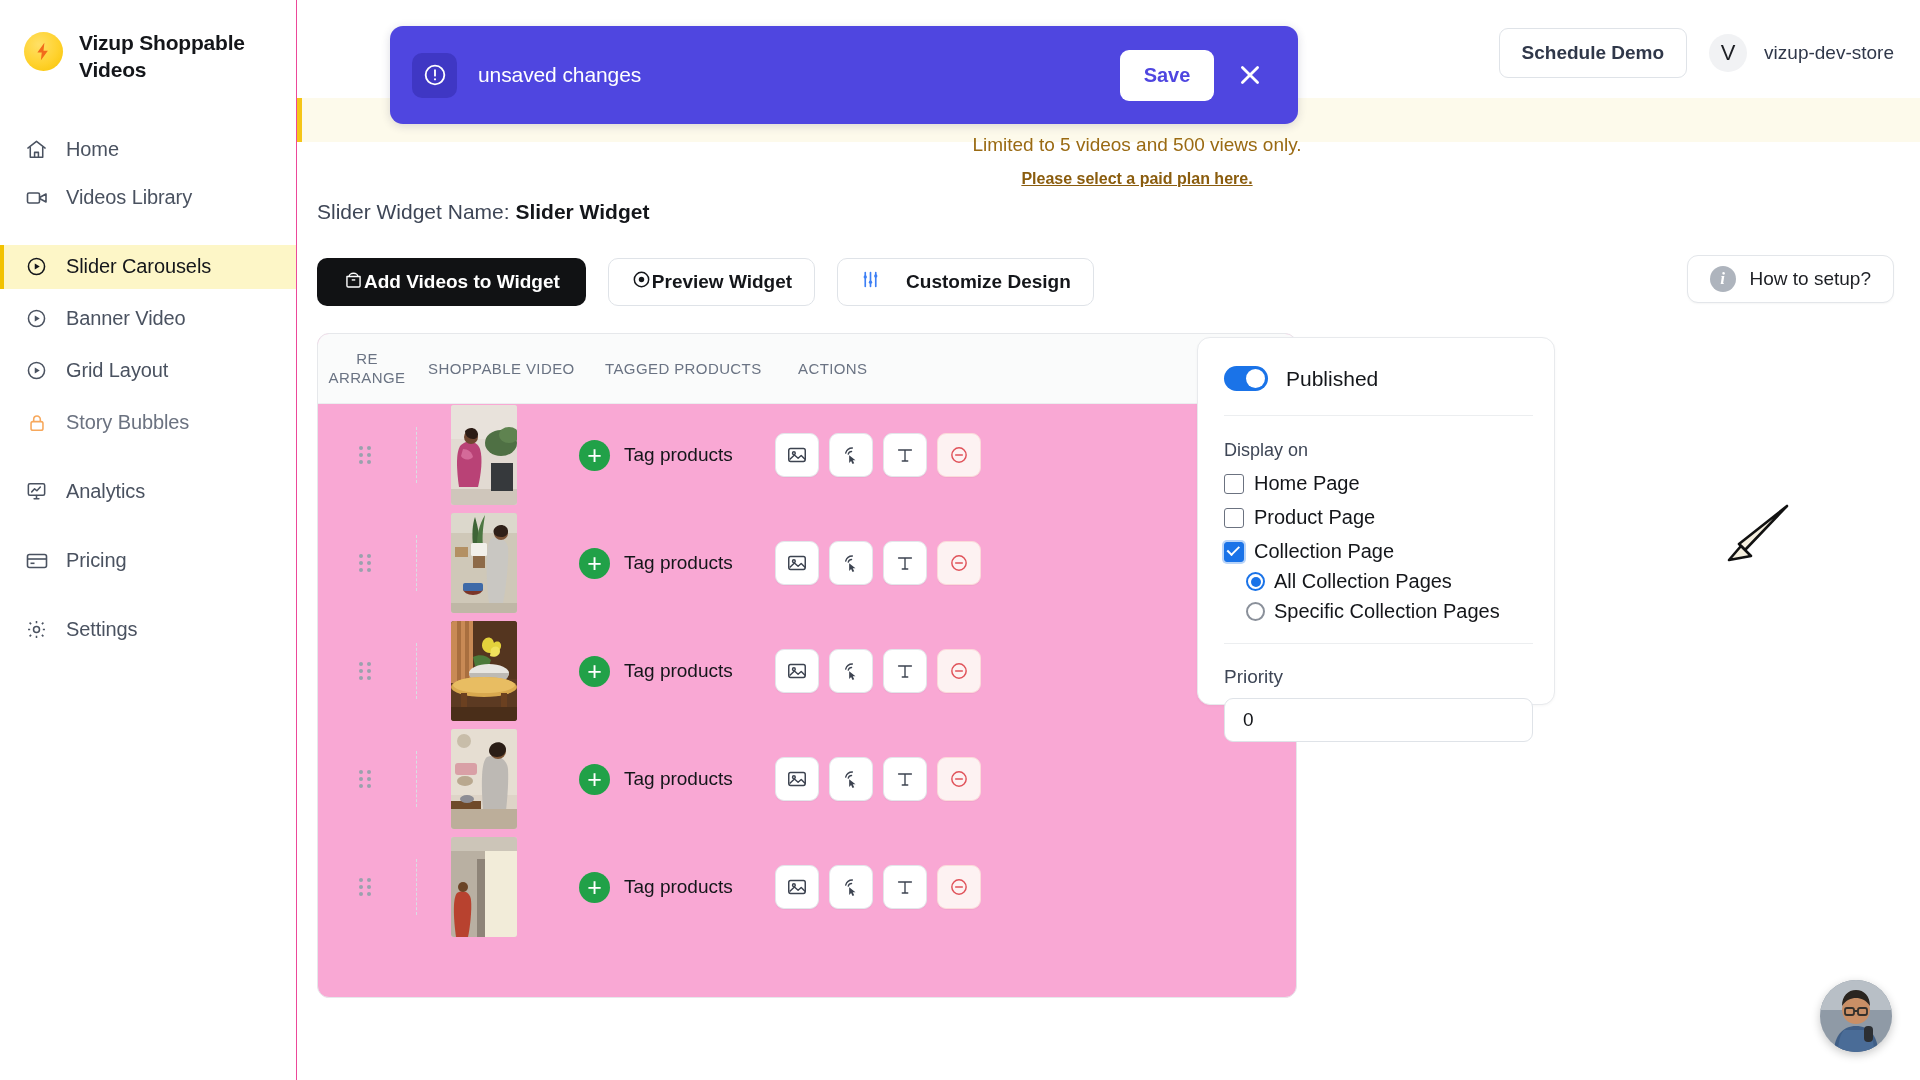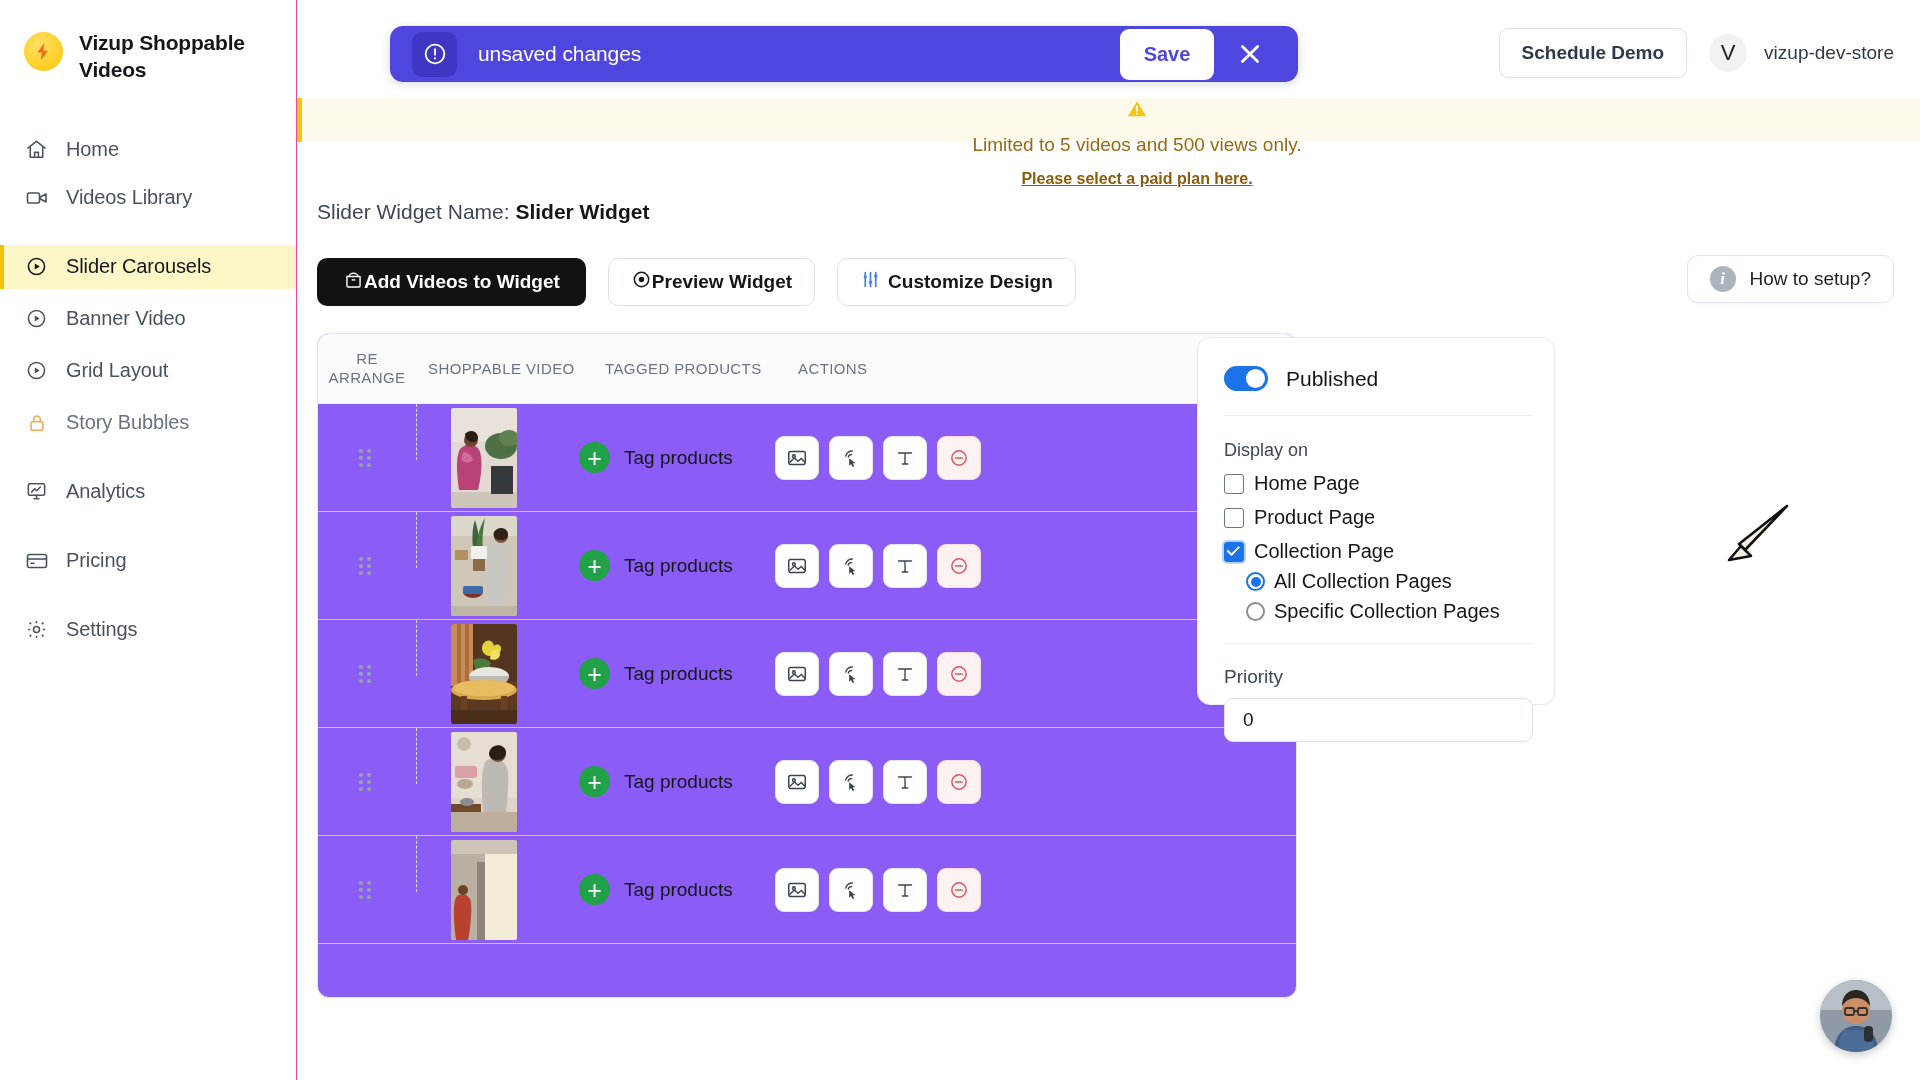--- a/index.html
+++ b/index.html
@@ -66,21 +66,21 @@
   .store-avatar {
     width: 38px; height: 38px; border-radius: 50%; background: #f1f2f4;
     display: flex; align-items: center; justify-content: center;
     font-size: 22px; color: #1d1f24; font-weight: normal;
   }
   .store-name { font-size: 19px; color: #30384a; }
 
   
   .banner-unsaved {
     position: absolute; left: 93px; top: 26px;
-    width: 908px; height: 56px;
+    width: 908px; height: 98px;
     background: #4f46e0; border-radius: 13px;
     display: flex; align-items: center; padding: 0 22px 0 22px;
     box-shadow: 0 2px 10px rgba(30,30,80,.16);
     z-index: 40;
   }
   .banner-icon-box {
     width: 45px; height: 45px; border-radius: 10px; background: #3f37c4;
     display: flex; align-items: center; justify-content: center; flex: 0 0 45px;
   }
   .banner-text { color: #fff; font-size: 21px; margin-left: 21px; flex: 1 1 auto; letter-spacing: -0.1px; }
@@ -133,36 +133,36 @@
     width: 26px; height: 26px; border-radius: 50%; background: #aeb4bd;
     display: flex; align-items: center; justify-content: center;
     color: #fff; font-size: 17px; font-weight: bold; font-style: italic;
     font-family: "Liberation Serif", serif;
   }
 
   
   .table-card {
     position: absolute; left: 20px; top: 333px;
     width: 980px; height: 665px;
-    background: #8b5cf6; border: 1px solid #e6e8eb; border-radius: 12px;
+    background: #f9a8d4; border: 1px solid #e6e8eb; border-radius: 12px;
     overflow: hidden;
   }
   .thead {
     display: flex; align-items: center; height: 70px;
     background: #fafbfb; border-bottom: 1px solid #eceef0;
     font-size: 15px; color: #6a7383; letter-spacing: .4px;
   }
   .th { padding: 0 4px; }
   .th-rearrange { width: 98px; text-align: center; line-height: 1.25; }
   .th-video { width: 185px; padding-left: 12px; }
   .th-tagged { width: 193px; }
   .th-actions { flex: 1 1 auto; }
   .trow {
-    display: flex; height: 108px;
-    border-bottom: 1px solid #f9a8d4;
+    display: flex; align-items: center; height: 108px;
+    border-bottom: 6px solid #f9a8d4;
   }
   .cell-drag { width: 98px; display: flex; align-items: center; justify-content: center; cursor: grab; }
   .dots-grid {
     width: 16px; height: 18px;
     display: grid; grid-template-columns: 5px 5px; grid-template-rows: 5px 5px 5px;
     gap: 2px 3px;
   }
   .dots-grid i { width: 4px; height: 4px; background: #9aa1ad; border-radius: 50%; display: block; }
   .cell-divider { width: 1px; height: 56px; border-left: 1px dashed #d9dde3; margin-right: 34px; }
   .cell-thumb { width: 128px; display: flex; align-items: center; }
@@ -423,21 +423,21 @@
       <button class="btn btn-light">
         <span>
           <svg width="21" height="21" viewBox="0 0 24 24" fill="none" stroke="#14161a" stroke-width="1.7">
               <circle cx="12" cy="12" r="8.2"></circle>
               <circle cx="12" cy="12" r="3.1" fill="#14161a" stroke="none"></circle>
             </svg>
         </span>
         <span>Preview Widget</span>
       </button>
 
-      <button class="btn btn-light" style="gap:7px;">
+      <button class="btn btn-light" style="gap:25px;">
         <span>
           <svg width="21" height="21" viewBox="0 0 24 24" stroke="#3d7ff5" stroke-width="1.9" stroke-linecap="round">
               <path d="M6 4v16M12 4v16M18 4v16"></path>
               <circle cx="6" cy="9" r="1.9" fill="#3d7ff5" stroke="none"></circle>
               <circle cx="12" cy="15" r="1.9" fill="#3d7ff5" stroke="none"></circle>
               <circle cx="18" cy="8" r="1.9" fill="#3d7ff5" stroke="none"></circle>
             </svg>
         </span>
         <span>Customize Design</span>
       </button>

